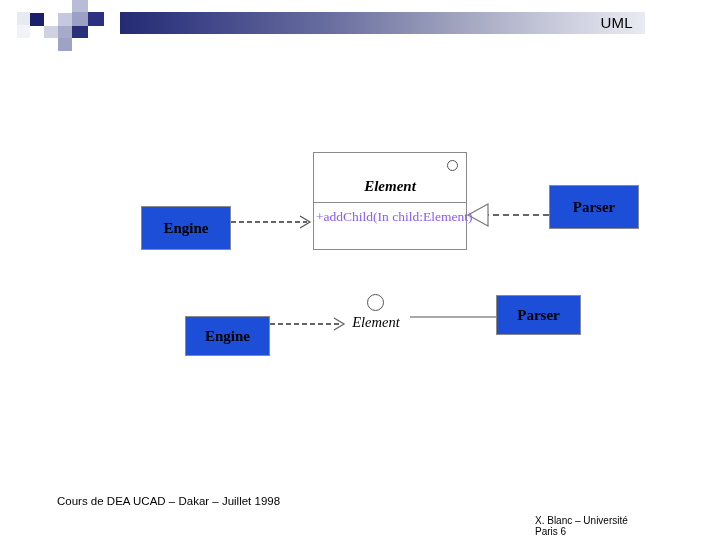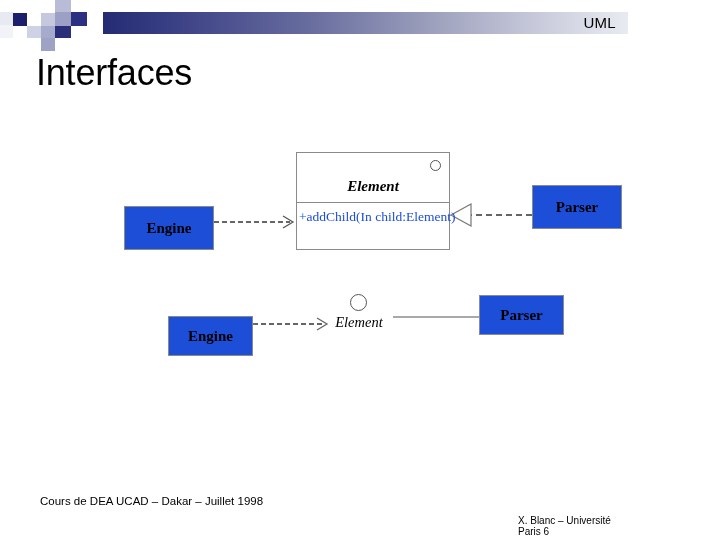--- a/index.html
+++ b/index.html
@@ -7,20 +7,21 @@
     padding: 0;
     background: #ffffff;
   }
   #slide {
     position: relative;
     width: 628px;
     height: 540px;
     background: #ffffff;
     overflow: hidden;
     font-family: "Liberation Sans", sans-serif;
+    margin-left: 17px;
   }
 
   
   #header-gradient {
     position: absolute;
     left: 103px;
     top: 12px;
     width: 607px;
     height: 22px;
     background: linear-gradient(to right, #252b73 0%, #3b4185 12%, #6a6fa0 35%, #9ea2bd 55%, #c9cbdc 72%, #eceef4 88%, #ffffff 100%);
@@ -129,21 +130,21 @@
     border: 1.4px solid #555555;
     border-radius: 50%;
     box-sizing: border-box;
   }
   #element-ops-compartment {
     padding: 4px 0 0 2px;
   }
   .op-line {
     font-family: "Liberation Serif", serif;
     font-size: 13.5px;
-    color: #1d4ed8;
+    color: #8b5cf6;
     line-height: 19px;
     white-space: nowrap;
   }
 
   
   #lollipop-ball {
     position: absolute;
     left: 350px;
     top: 294px;
     width: 17px;
@@ -199,21 +200,20 @@
     <div class="deco-sq" id="deco-l"></div>
     <div class="deco-sq" id="deco-m"></div>
     <div class="deco-sq" id="deco-n"></div>
     <div class="deco-sq" id="deco-o"></div>
     <div class="deco-sq" id="deco-p"></div>
   </div>
   <div id="header-gradient"></div>
 
   <div id="uml-tag">UML</div>
 
-  <div id="slide-title">Interfaces</div>
 
   <svg id="diagram" viewBox="0 0 720 540">
 
     <g>
       <line x1="214" y1="222" x2="290" y2="222" stroke="#333333" stroke-width="1.4" stroke-dasharray="5,3"></line>
       <polyline points="283,216 293,222 283,228" fill="none" stroke="#555555" stroke-width="1.3"></polyline>
     </g>
 
     <g>
       <line x1="532" y1="215" x2="470" y2="215" stroke="#333333" stroke-width="1.4" stroke-dasharray="6,4"></line>

